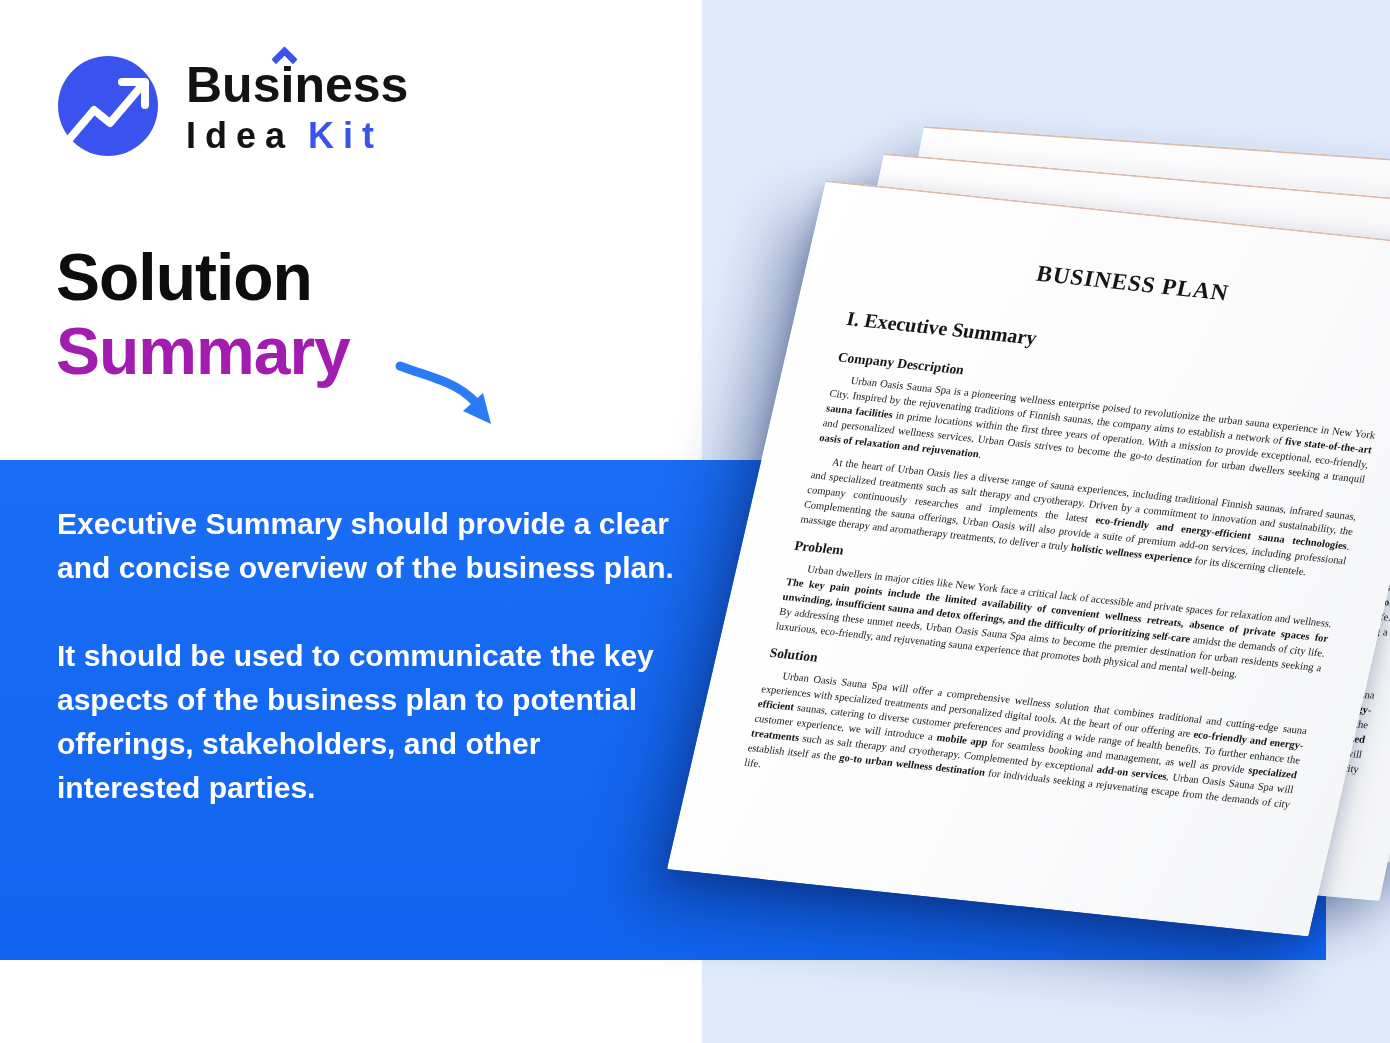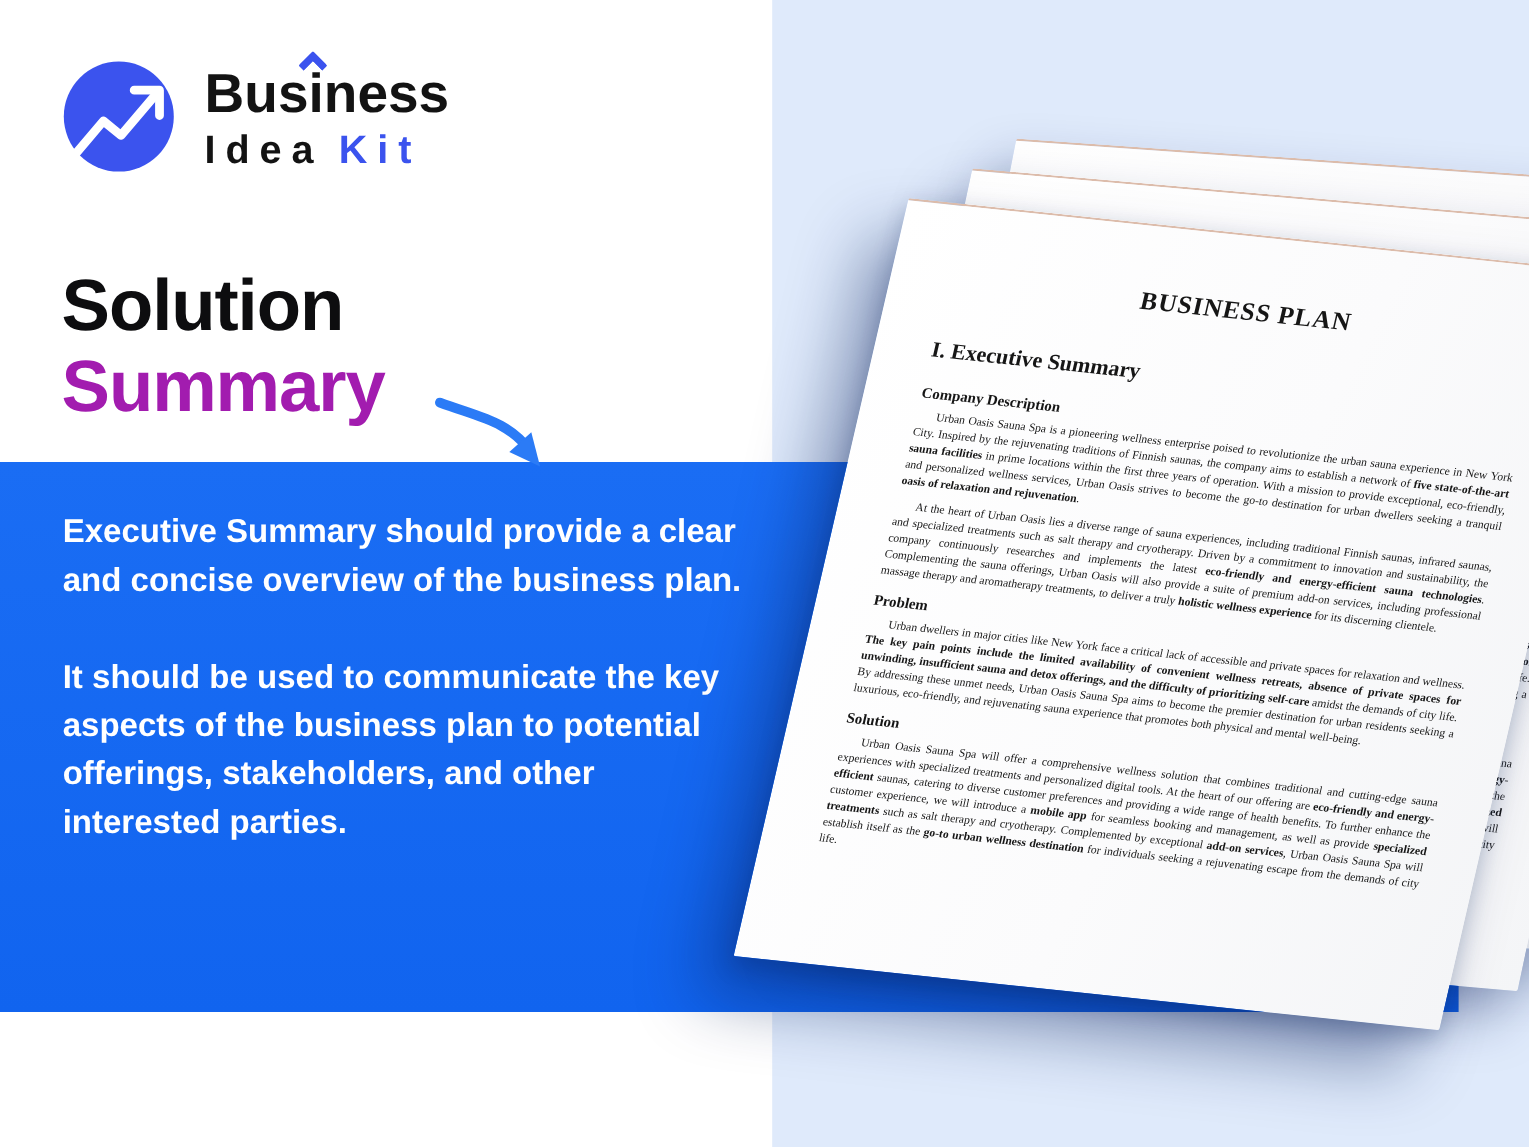--- a/index.html
+++ b/index.html
@@ -3,21 +3,21 @@
 <meta charset="utf-8">
 <style>
   html,body{margin:0;padding:0;background:#ffffff;}
   .canvas{position:relative;width:1390px;height:1043px;background:#ffffff;overflow:hidden;
           font-family:"Liberation Sans",sans-serif;}
 
   
   .right-panel{position:absolute;left:702px;top:0;width:688px;height:1043px;background:#dfeafb;}
 
   
-  .info-band{position:absolute;left:0;top:420px;width:1326px;height:500px;z-index:1;
+  .info-band{position:absolute;left:0;top:460px;width:1326px;height:500px;z-index:1;
              background:linear-gradient(180deg,#1a6df4 0%,#1164ef 100%);}
   .info-text{position:absolute;left:57px;top:42px;width:632px;color:#ffffff;
              font-size:30px;line-height:44px;font-weight:700;}
   .info-p{margin:0 0 44px 0;}
 
   
   .brand{position:absolute;left:56px;top:54px;display:flex;gap:26px;z-index:6;}
   .brand-mark{width:104px;height:104px;}
   .brand-text{padding-top:6px;}
   .brand-line1{font-size:50px;font-weight:800;color:#131313;line-height:1;letter-spacing:0;}

